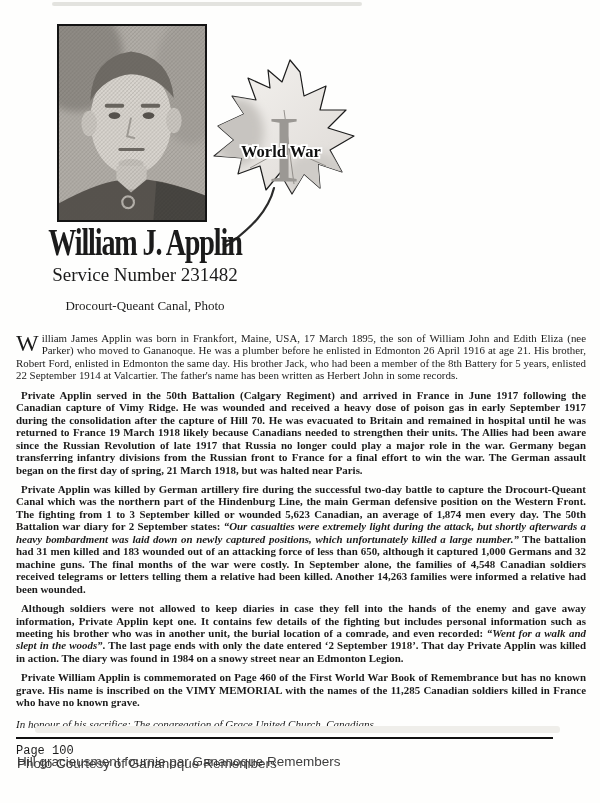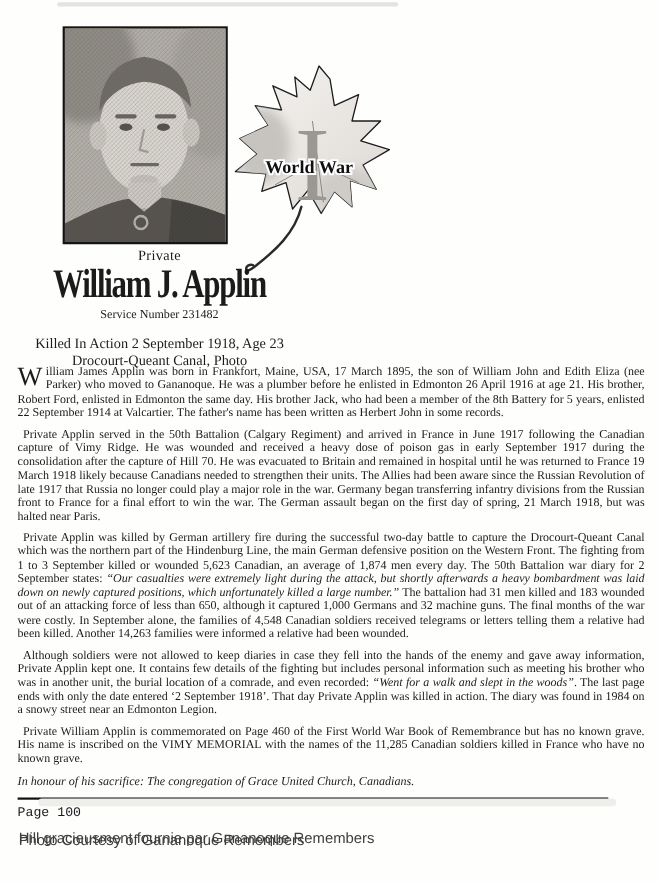--- a/index.html
+++ b/index.html
@@ -19,28 +19,28 @@
 
   
   .leaf-wrap{position:absolute;left:208px;top:52px;width:152px;height:212px;}
   .leaf-wrap svg{display:block;width:100%;height:100%;}
 
   
   .title-block{position:absolute;left:10px;top:224px;width:270px;text-align:center;}
   .rank{font-size:13px;letter-spacing:.3px;}
   .name{font-size:37px;font-weight:bold;letter-spacing:-1.5px;line-height:1.0;
         white-space:nowrap;transform:scaleX(0.76);transform-origin:50% 50%;margin-top:0px;}
-  .service{font-size:11px;margin-top:3px;}
+  .service{font-size:19px;margin-top:3px;}
   .killed{margin-top:12px;font-size:13px;line-height:15.5px;}
 
   
   .body-text{position:absolute;left:16px;top:332px;width:570px;
         font-size:10.9px;line-height:12.45px;text-align:justify;}
   .body-par{margin:0 0 7px 0;}
-  .body-par + .body-par{text-indent:5px;}
+  .body-par + .body-par{text-indent:5px;font-weight:bold;}
   .dropcap{float:left;font-size:24px;line-height:21px;padding:1px 3px 0 0;font-weight:normal;}
   .seg-i{font-style:italic;}
   .dedication{margin:9px 0 0 0;font-size:11px;font-style:italic;text-indent:0;}
   .footer-rule{width:537px;height:2px;background:#101010;margin-top:7px;}
   .page-number{font-size:12px;margin-top:6px;font-family:Liberation Mono, monospace;}
 
   
   .credit{position:absolute;left:17px;font-family:"Liberation Sans",sans-serif;
         font-size:13.5px;color:#3e3e3e;}
   .credit-en{top:756px;}
@@ -116,25 +116,23 @@
         <path d="M76,58 L86,132 M78,96 L42,116 M78,96 L118,114" stroke="#8a8782" stroke-width="0.9" fill="none"></path>
       </g>
 
       <text x="76" y="130" text-anchor="middle" font-family="Liberation Serif, serif" font-size="96" fill="#9b9894">I</text>
 
       <text x="73" y="105" text-anchor="middle" font-family="Liberation Serif, serif" font-size="16.5" font-weight="bold" fill="#101010" stroke="#ffffff" stroke-width="3.5" paint-order="stroke">World War</text>
     </svg>
   </div>
 
   <div class="title-block">
-    <div class="rank">Private</div>
     <div class="name">William J. Applin</div>
     <div class="service">Service Number 231482</div>
     <div class="killed">
-      <div>Killed In Action 2 September 1918, Age 23</div>
       <div>Drocourt-Queant Canal, Photo</div>
     </div>
   </div>
 
   <div class="body-text">
     <div>
         <p class="body-par"><span class="dropcap">W</span><span class="seg">illiam James Applin was born in Frankfort, Maine, USA, 17 March 1895, the son of William John and Edith Eliza (nee Parker) who moved to Gananoque.  He was a plumber before he enlisted in Edmonton 26 April 1916 at age 21. His brother, Robert Ford, enlisted in Edmonton the same day.  His brother Jack, who had been a member of the 8th Battery for 5 years, enlisted 22 September 1914 at Valcartier. The father's name has been written as Herbert John in some records.</span></p>
         <p class="body-par"><span class="seg">Private Applin served in the 50th Battalion (Calgary Regiment) and arrived in France in June 1917 following the Canadian capture of Vimy Ridge. He was wounded and received a heavy dose of poison gas in early September 1917 during the consolidation after the capture of Hill 70. He was evacuated to Britain and remained in hospital until he was returned to France 19 March 1918 likely because Canadians needed to strengthen their units. The Allies had been aware since the Russian Revolution of late 1917 that Russia no longer could play a major role in the war. Germany began transferring infantry divisions from the Russian front to France for a final effort to win the war. The German assault began on the first day of spring, 21 March 1918, but was halted near Paris.</span></p>
         <p class="body-par"><span class="seg">Private Applin was killed by German artillery fire during the successful two-day battle to capture the Drocourt-Queant Canal which was the northern part of the Hindenburg Line, the main German defensive position on the Western Front. The fighting from 1 to 3 September killed or wounded 5,623 Canadian, an average of 1,874 men every day. The 50th Battalion war diary for 2 September states: </span><span class="seg-i">“Our casualties were extremely light during the attack, but shortly afterwards a heavy bombardment was laid down on newly captured positions, which unfortunately killed a large number.”</span><span class="seg"> The battalion had 31 men killed and 183 wounded out of an attacking force of less than 650, although it captured 1,000 Germans and 32 machine guns. The final months of the war were costly. In September alone, the families of 4,548 Canadian soldiers received telegrams or letters telling them a relative had been killed. Another 14,263 families were informed a relative had been wounded.</span></p>
         <p class="body-par"><span class="seg">Although soldiers were not allowed to keep diaries in case they fell into the hands of the enemy and gave away information, Private Applin kept one. It contains few details of the fighting but includes personal information such as meeting his brother who was in another unit, the burial location of a comrade, and even recorded: </span><span class="seg-i">“Went for a walk and slept in the woods”</span><span class="seg">. The last page ends with only the date entered ‘2 September 1918’. That day Private Applin was killed in action. The diary was found in 1984 on a snowy street near an Edmonton Legion.</span></p>

